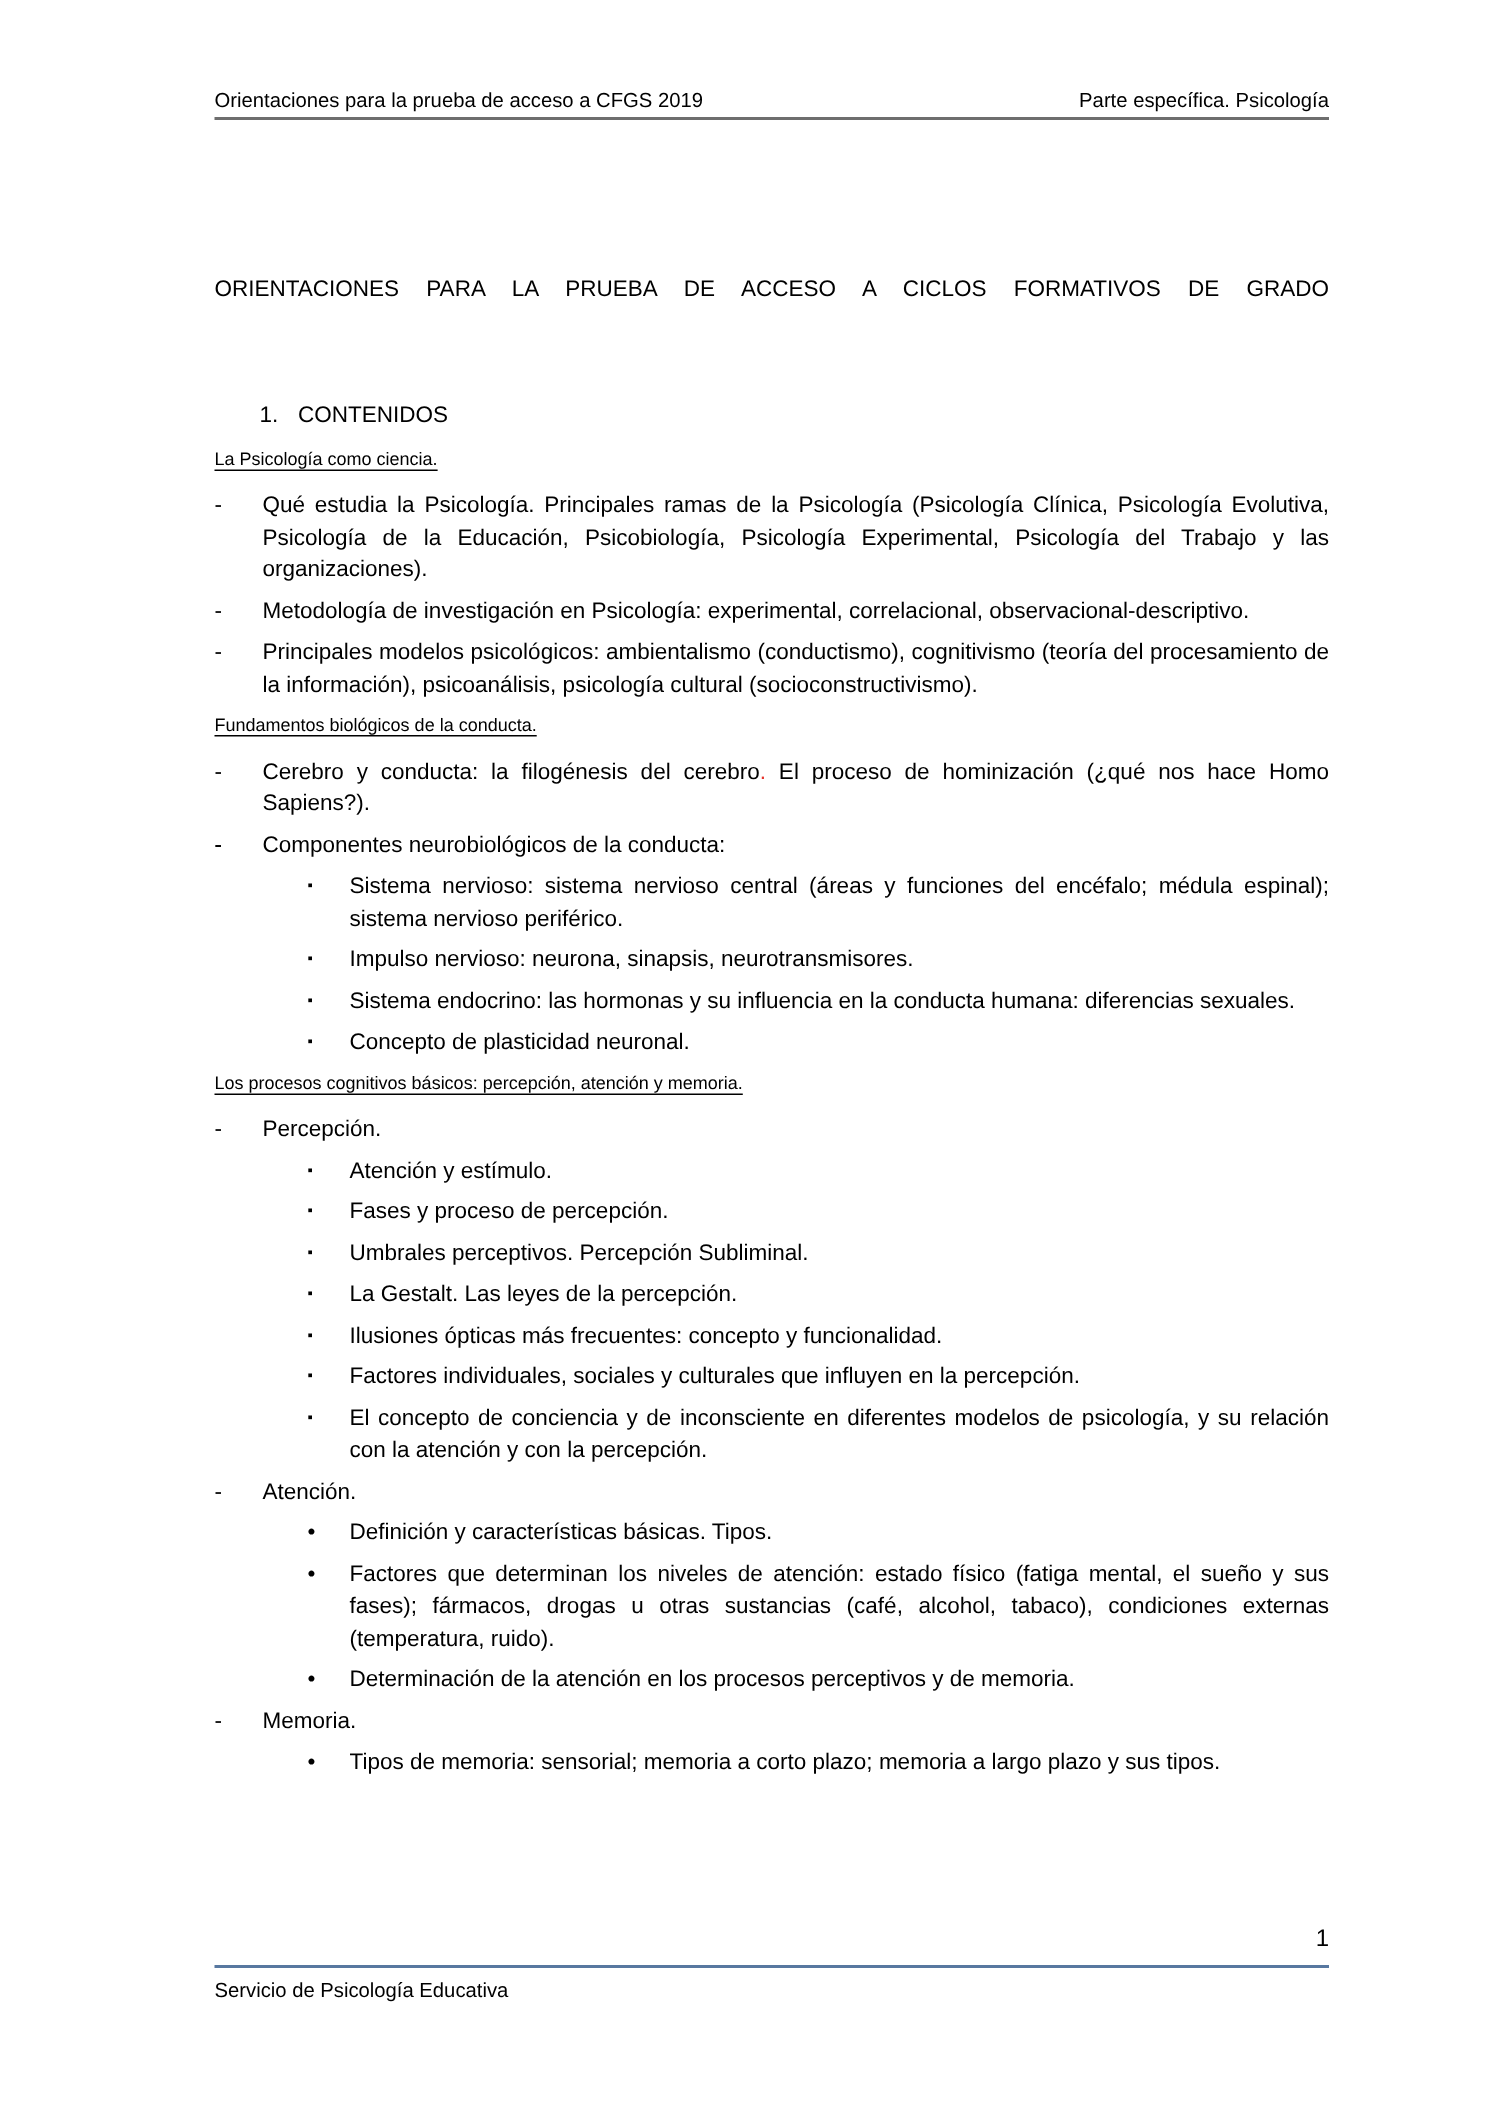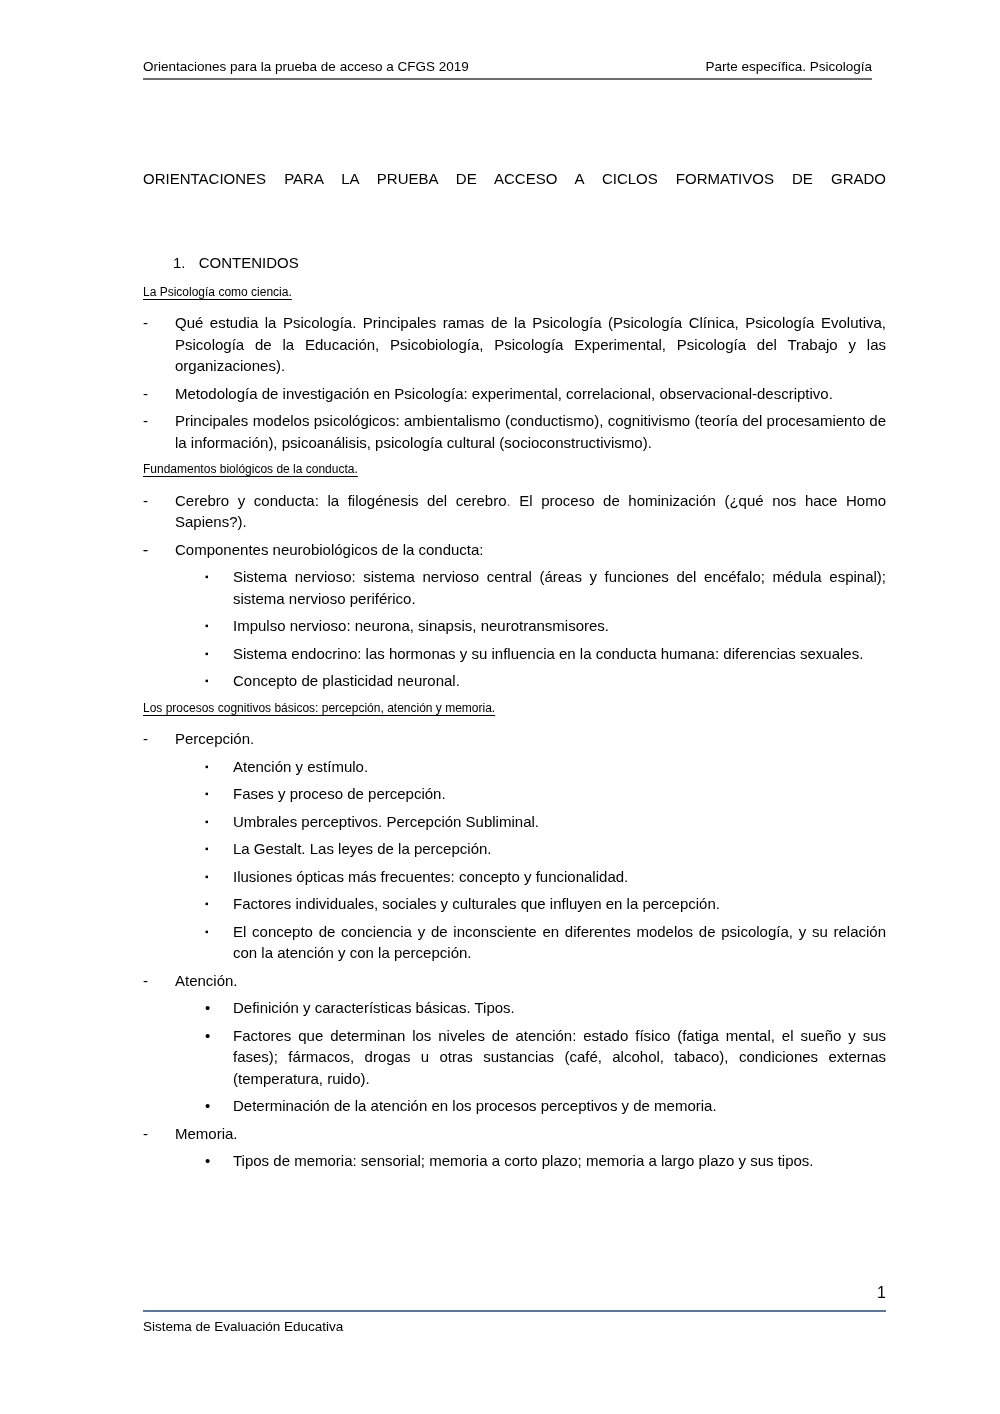--- a/index.html
+++ b/index.html
@@ -7,30 +7,30 @@
     width:1000px; height:1414px;
     font-family:"Liberation Sans","DejaVu Sans",sans-serif;
     color:#000000;
     position:relative;
     overflow:hidden;
   }
   .page { position:absolute; inset:0; }
 
   
   .hdr {
-    position:absolute; top:58px; left:143px; right:128px;
+    position:absolute; top:58px; left:143px; right:114px;
     display:flex; justify-content:space-between; align-items:flex-end;
     font-size:13.5px; line-height:17px;
     padding-bottom:3px;
     border-bottom:2px solid #6e6e6e;
   }
 
   
   .content {
-    position:absolute; top:165px; left:143px; right:114px;
+    position:absolute; top:179px; left:143px; right:114px;
     font-size:15px; line-height:21.5px;
     text-align:justify;
   }
   .title-line1 { text-align:justify; text-align-last:justify; }
   .title { line-height:28px; margin:0 0 19px 0; }
   .contents-heading { margin:0 0 8px 0; padding-left:30px; text-align:left; }
   .contents-heading .num { display:inline-block; }
   .contents-heading .lbl { display:inline-block; margin-left:9px;margin-top:40px; }
 
   .heading {
@@ -192,15 +192,15 @@
 
     <div class="li l2">
       <span class="marker rd">•</span>
       <span>Tipos de memoria: sensorial; memoria a corto plazo; memoria a largo plazo y sus tipos.</span>
     </div>
 
   </div>
 
   <div class="pagenum">1</div>
   <div class="ftr-line"></div>
-  <div class="ftr-text">Sistema de Evaluación Educativa</div>
+  <div class="ftr-text">Servicio de Psicología Educativa</div>
 
 </div>
 
 </body></html>

